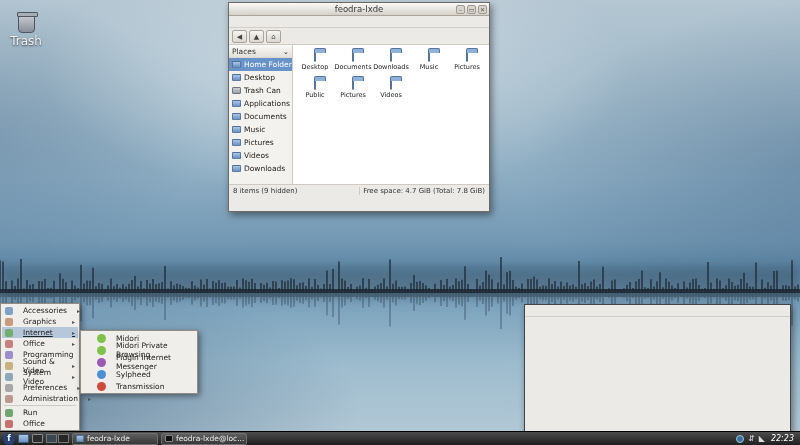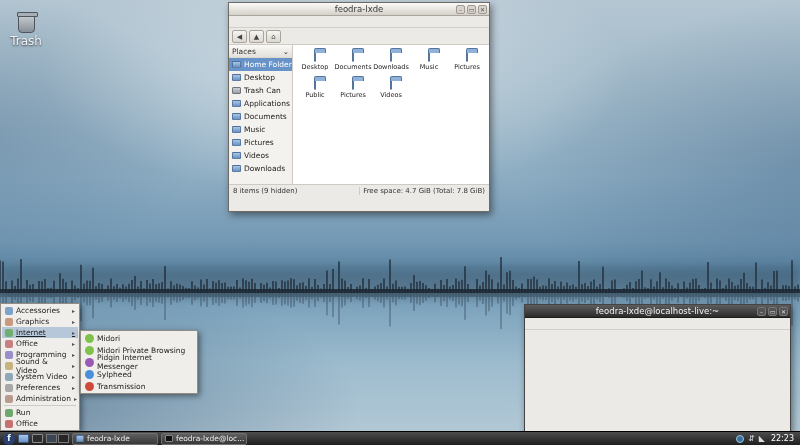--- a/index.html
+++ b/index.html
@@ -72,29 +72,29 @@
 
   
   .term { left:524px; top:304px; width:267px; height:136px; border-color:#444; }
   .term-body { height:calc(100% - 25px); background:#000; padding:2px 3px;
     font-family:"DejaVu Sans Mono", monospace; font-size:8px; color:#d6d6d6; }
   .cursor { display:inline-block; width:5px; height:9px; background:#bfbfbf; vertical-align:middle; margin-left:2px; }
 
   
   .menu-pop { position:absolute; left:0; bottom:14px; width:80px; z-index:6; padding:1px;
     background:#f0eeea; border:1px solid #918c84; box-shadow:2px 2px 6px rgba(0,0,0,.45); }
-  .menu-row { height:11px; display:flex; align-items:center; gap:3px; padding:0 3px; font-size:7.5px; color:#222; }
+  .menu-row { height:11px; display:flex; align-items:center; gap:10px; padding:0 3px; font-size:7.5px; color:#222; }
   .menu-row.selected { background:#b7c7da;text-decoration:underline; }
   .menu-row .arrow { margin-left:auto; font-size:6px; color:#555; visibility:hidden; }
   .menu-row.has-sub .arrow { visibility:visible; }
   .swatch { width:8px; height:8px; border-radius:2px; background:#8aa5c2; flex:0 0 auto; }
   .menu-sep { height:1px; background:#cfcac2; margin:1px 2px; }
   .submenu { position:absolute; left:80px; top:330px; width:118px; z-index:6; padding:1px;
     background:#f0eeea; border:1px solid #918c84; box-shadow:2px 2px 6px rgba(0,0,0,.45); }
-  .submenu .menu-row { height:12px; }
+  .submenu .menu-row { height:12px;margin-left:12px; }
   .submenu .swatch { border-radius:50%; width:9px; height:9px; }
 
   
   .taskbar { position:absolute; left:0; bottom:0; width:800px; height:14px; z-index:10;
     display:flex; align-items:center; gap:3px; padding:0 3px;
     background:linear-gradient(180deg,#4c4c4c,#1f1f1f); border-top:1px solid #000; }
   .start-btn { width:12px; height:12px; border-radius:50%; background:#294172; color:#fff;
     font-size:8px; line-height:11px; text-align:center; font-weight:bold; flex:0 0 auto; }
   .launcher { width:11px; height:9px; flex:0 0 auto; }
   .launch-folder { background:linear-gradient(180deg,#a9c6e6,#6b93c4); border:1px solid #3c5a82; border-radius:1px; }
@@ -102,21 +102,21 @@
   .pager { display:flex; gap:1px; flex:0 0 auto; }
   .pager .desk { width:11px; height:9px; border:1px solid #777; background:#3a4654; }
   .pager .desk + .desk { background:#262626; }
   .taskbtn { width:86px; height:12px; display:flex; align-items:center; gap:3px; padding:0 3px;
     background:linear-gradient(180deg,#5e5e5e,#383838); border:1px solid #6f6f6f; border-radius:2px;
     color:#eee; font-size:7.5px; overflow:hidden; white-space:nowrap; }
   .taskbtn .typed-icon { width:8px; height:7px; }
   .tb-spacer { flex:1; }
   .tray { display:flex; align-items:center; gap:4px; color:#ddd; font-size:8px; }
   .tray-dot { width:8px; height:8px; border-radius:50%; background:#3a6ea5; border:1px solid #9cc; }
-  .clock { color:#fff; font-size:8px; margin:0 3px; }
+  .clock { color:#fff; font-size:8px; margin:0 3px;font-style:italic; }
 </style>
 </head>
 <body>
 
 <div class="bg"></div>
 <div class="tree-haze"></div>
 <svg class="treeline" viewBox="0 0 800 40" preserveAspectRatio="none">
   <rect x="0" y="36" width="800" height="4" fill="#1c2733" opacity="0.85"></rect>
   <path id="trees-path" d="M0 40 L0 7.6 M3 40 L3 8.6 M6 40 L6 28.3 M9 40 L9 36.4 M12 40 L12 27.6 M15 40 L15 33.1 M18 40 L18 25.6 M21 40 L21 6.1 M24 40 L24 35.4 M27 40 L27 27.0 M30 40 L30 31.7 M33 40 L33 31.1 M36 40 L36 36.5 M39 40 L39 27.9 M42 40 L42 28.2 M45 40 L45 26.1 M48 40 L48 34.9 M51 40 L51 34.8 M54 40 L54 27.8 M57 40 L57 36.6 M60 40 L60 20.3 M63 40 L63 25.7 M66 40 L66 29.2 M69 40 L69 36.2 M72 40 L72 27.6 M75 40 L75 32.5 M78 40 L78 35.1 M81 40 L81 11.8 M84 40 L84 30.6 M87 40 L87 27.5 M90 40 L90 27.8 M93 40 L93 14.7 M96 40 L96 33.3 M99 40 L99 30.1 M102 40 L102 31.1 M105 40 L105 36.5 M108 40 L108 32.5 M111 40 L111 25.5 M114 40 L114 33.2 M117 40 L117 31.0 M120 40 L120 34.7 M123 40 L123 31.3 M126 40 L126 33.6 M129 40 L129 30.7 M132 40 L132 26.9 M135 40 L135 22.9 M138 40 L138 33.5 M141 40 L141 27.9 M144 40 L144 35.2 M147 40 L147 27.0 M150 40 L150 30.4 M153 40 L153 26.1 M156 40 L156 31.3 M159 40 L159 30.3 M162 40 L162 29.1 M165 40 L165 13.0 M168 40 L168 35.6 M171 40 L171 28.3 M174 40 L174 32.3 M177 40 L177 30.4 M180 40 L180 31.6 M183 40 L183 32.9 M186 40 L186 34.7 M189 40 L189 35.0 M192 40 L192 28.3 M195 40 L195 32.4 M198 40 L198 34.5 M201 40 L201 26.5 M204 40 L204 31.5 M207 40 L207 26.1 M210 40 L210 35.5 M213 40 L213 28.1 M216 40 L216 29.8 M219 40 L219 27.3 M222 40 L222 30.1 M225 40 L225 29.6 M228 40 L228 33.8 M231 40 L231 33.5 M234 40 L234 33.6 M237 40 L237 27.1 M240 40 L240 34.4 M243 40 L243 25.6 M246 40 L246 27.2 M249 40 L249 28.8 M252 40 L252 25.8 M255 40 L255 30.1 M258 40 L258 36.6 M261 40 L261 30.1 M264 40 L264 31.7 M267 40 L267 29.8 M270 40 L270 34.5 M273 40 L273 28.1 M276 40 L276 28.5 M279 40 L279 35.0 M282 40 L282 27.3 M285 40 L285 28.6 M288 40 L288 27.6 M291 40 L291 25.3 M294 40 L294 26.2 M297 40 L297 32.3 M300 40 L300 30.1 M303 40 L303 29.2 M306 40 L306 33.1 M309 40 L309 25.6 M312 40 L312 33.7 M315 40 L315 26.1 M318 40 L318 31.9 M321 40 L321 35.6 M324 40 L324 31.1 M327 40 L327 17.4 M330 40 L330 30.9 M333 40 L333 16.1 M336 40 L336 36.9 M339 40 L339 8.6 M342 40 L342 25.6 M345 40 L345 27.5 M348 40 L348 34.0 M351 40 L351 30.9 M354 40 L354 37.0 M357 40 L357 33.7 M360 40 L360 32.4 M363 40 L363 25.2 M366 40 L366 34.8 M369 40 L369 26.0 M372 40 L372 36.1 M375 40 L375 33.4 M378 40 L378 31.8 M381 40 L381 29.9 M384 40 L384 25.4 M387 40 L387 33.6 M390 40 L390 6.4 M393 40 L393 30.8 M396 40 L396 27.5 M399 40 L399 33.7 M402 40 L402 33.7 M405 40 L405 33.6 M408 40 L408 35.8 M411 40 L411 30.1 M414 40 L414 21.9 M417 40 L417 28.7 M420 40 L420 27.9 M423 40 L423 30.0 M426 40 L426 32.3 M429 40 L429 35.1 M432 40 L432 36.4 M435 40 L435 30.8 M438 40 L438 35.8 M441 40 L441 26.9 M444 40 L444 32.0 M447 40 L447 25.9 M450 40 L450 33.5 M453 40 L453 32.0 M456 40 L456 25.5 M459 40 L459 28.2 M462 40 L462 26.7 M465 40 L465 13.2 M468 40 L468 31.1 M471 40 L471 36.2 M474 40 L474 37.0 M477 40 L477 26.0 M480 40 L480 32.6 M483 40 L483 28.9 M486 40 L486 17.5 M489 40 L489 21.7 M492 40 L492 26.2 M495 40 L495 36.2 M498 40 L498 29.5 M501 40 L501 4.0 M504 40 L504 31.5 M507 40 L507 19.3 M510 40 L510 17.8 M513 40 L513 26.9 M516 40 L516 33.6 M519 40 L519 34.9 M522 40 L522 30.4 M525 40 L525 35.8 M528 40 L528 26.1 M531 40 L531 26.0 M534 40 L534 23.6 M537 40 L537 26.6 M540 40 L540 33.7 M543 40 L543 32.5 M546 40 L546 32.7 M549 40 L549 25.6 M552 40 L552 31.1 M555 40 L555 28.1 M558 40 L558 33.5 M561 40 L561 28.4 M564 40 L564 33.0 M567 40 L567 29.6 M570 40 L570 32.5 M573 40 L573 31.4 M576 40 L576 33.7 M579 40 L579 7.9 M582 40 L582 31.2 M585 40 L585 30.0 M588 40 L588 33.0 M591 40 L591 28.4 M594 40 L594 26.4 M597 40 L597 33.4 M600 40 L600 31.1 M603 40 L603 13.8 M606 40 L606 36.6 M609 40 L609 35.2 M612 40 L612 27.5 M615 40 L615 26.6 M618 40 L618 36.8 M621 40 L621 36.2 M624 40 L624 35.3 M627 40 L627 31.8 M630 40 L630 29.0 M633 40 L633 34.9 M636 40 L636 28.3 M639 40 L639 26.0 M642 40 L642 17.6 M645 40 L645 34.2 M648 40 L648 35.0 M651 40 L651 26.3 M654 40 L654 33.5 M657 40 L657 28.2 M660 40 L660 19.2 M663 40 L663 34.3 M666 40 L666 25.5 M669 40 L669 28.8 M672 40 L672 32.6 M675 40 L675 34.9 M678 40 L678 30.2 M681 40 L681 36.2 M684 40 L684 28.4 M687 40 L687 34.4 M690 40 L690 29.4 M693 40 L693 26.0 M696 40 L696 25.4 M699 40 L699 31.9 M702 40 L702 35.7 M705 40 L705 35.1 M708 40 L708 8.9 M711 40 L711 29.5 M714 40 L714 35.7 M717 40 L717 25.4 M720 40 L720 27.5 M723 40 L723 35.0 M726 40 L726 32.3 M729 40 L729 25.5 M732 40 L732 29.1 M735 40 L735 32.7 M738 40 L738 31.7 M741 40 L741 26.0 M744 40 L744 19.8 M747 40 L747 30.0 M750 40 L750 33.6 M753 40 L753 33.7 M756 40 L756 9.6 M759 40 L759 36.0 M762 40 L762 26.4 M765 40 L765 34.8 M768 40 L768 29.2 M771 40 L771 32.5 M774 40 L774 18.1 M777 40 L777 17.7 M780 40 L780 36.1 M783 40 L783 32.2 M786 40 L786 32.0 M789 40 L789 33.1 M792 40 L792 7.3 M795 40 L795 33.5 M798 40 L798 31.6 " stroke="#1c2733" stroke-width="1.4" fill="none" opacity="0.92"></path>
 </svg>
@@ -236,28 +236,20 @@
         </div>
       </div>
   </div>
   <div class="fm-status">
     <span>8 items (9 hidden)</span>
     <span class="right">Free space: 4.7 GiB (Total: 7.8 GiB)</span>
   </div>
 </div>
 
 <div class="win term">
-  <div class="titlebar dark">
-    <span>feodra-lxde@localhost-live:~</span>
-    <span class="win-btns">
-      <span class="win-btn">–</span>
-      <span class="win-btn">▭</span>
-      <span class="win-btn">✕</span>
-    </span>
-  </div>
   <div class="menubar" data-list="terminal.menu">
 
   <span class="mitem"></span>
       <span class="mitem"></span>
       <span class="mitem"></span>
       <span class="mitem"></span>
     </div>
 </div>
 
 <div class="menu-pop" data-list="app_menu.items">

